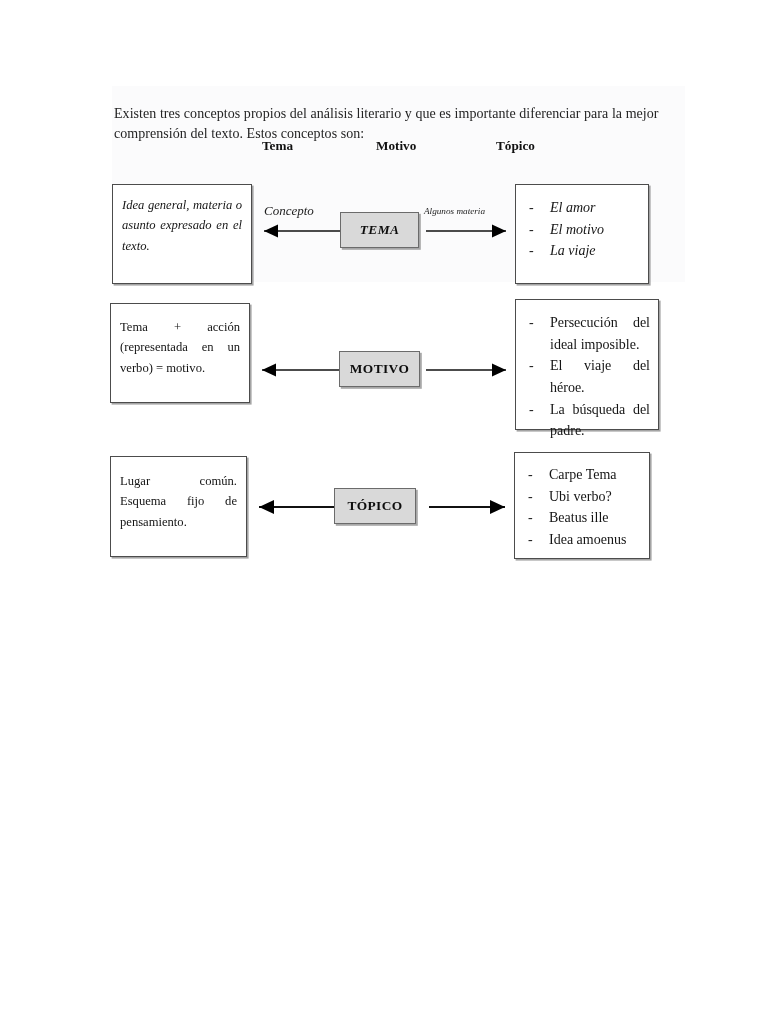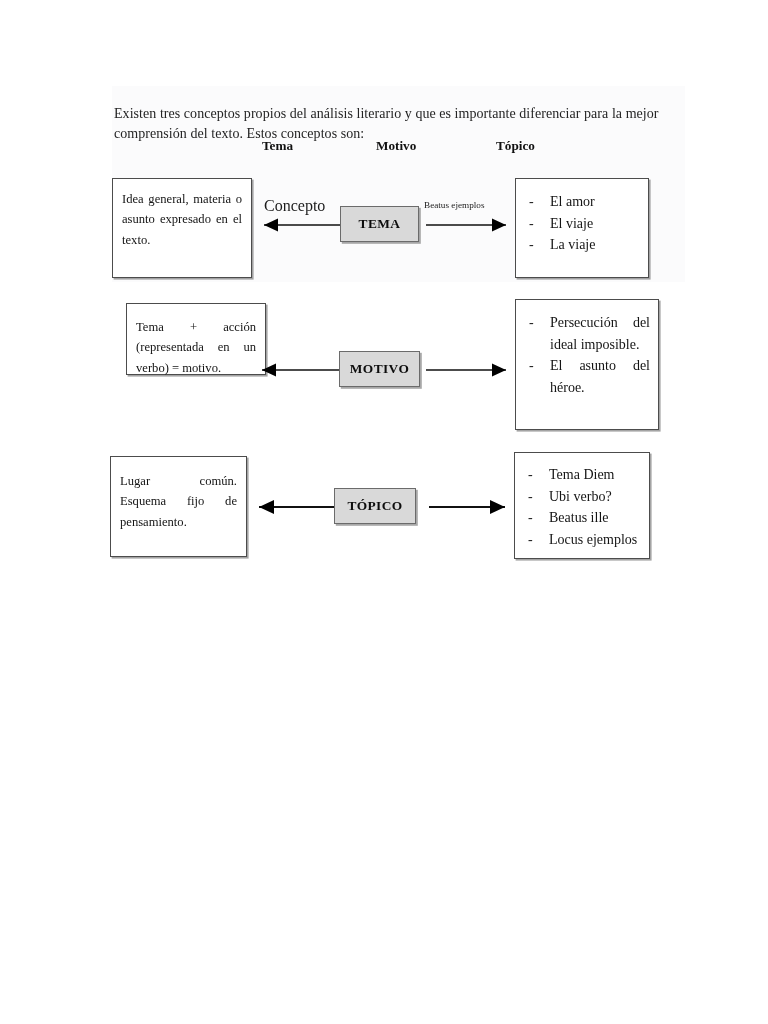--- a/index.html
+++ b/index.html
@@ -67,21 +67,21 @@
   .caption.c1 { left: 148px; }
   .caption.c2 { left: 262px; }
   .caption.c3 { left: 382px; }
 
   
   .row {
     position: absolute;
     left: 0;
     width: 768px;
   }
-  .row.r1 { top: 176px; height: 108px; }
+  .row.r1 { top: 182px; height: 108px; font-style: italic; }
   .row.r2 { top: 299px; height: 137px; }
   .row.r3 { top: 452px; height: 115px; }
 
   
   .box {
     position: absolute;
     box-sizing: border-box;
     background: #ffffff;
     border: 1.1px solid #4c4c4c;
     box-shadow: 1.6px 1.6px 0 rgba(90, 90, 90, 0.55);
@@ -89,21 +89,21 @@
   .box-inner {
     font-size: 12.6px;
     line-height: 1.62;
     color: #141414;
   }
 
   
   .r1 .box.left  { left: 112px; top: 2px;  width: 140px; height: 100px; }
   .r1 .box.right { left: 515px; top: 2px;  width: 134px; height: 100px; }
   
-  .r2 .box.left  { left: 110px; top: 4px;  width: 140px; height: 72px; margin-left: 16px; }
+  .r2 .box.left  { left: 110px; top: 4px;  width: 140px; height: 100px; }
   .r2 .box.right { left: 515px; top: 0px;  width: 144px; height: 131px; }
   
   .r3 .box.left  { left: 110px; top: 4px;  width: 137px; height: 101px; }
   .r3 .box.right { left: 514px; top: 0px;  width: 136px; height: 107px; }
 
   .box.left .box-inner {
     padding: 10px 9px 0 9px;
     text-align: justify;
     text-justify: inter-word;
   }
@@ -166,21 +166,21 @@
 
   
   .edge-label {
     position: absolute;
     white-space: nowrap;
     color: #1d1d1d;
   }
   .edge-label.concepto {
     left: 264px;
     top: 21px;
-    font-size: 16px;
+    font-size: 13px;
   }
   .edge-label.ejemplos {
     left: 424px;
     top: 24px;
     font-size: 9.2px;
   }
 </style>
 </head>
 <body>
 
@@ -196,38 +196,38 @@
     <span class="caption c3">Tópico</span>
   </div>
 
   <div class="row r1">
 
     <div class="box left">
       <div class="box-inner">Idea general, materia o asunto expresado en el texto.</div>
     </div>
 
     <span class="edge-label concepto">Concepto</span>
-    <span class="edge-label ejemplos">Beatus ejemplos</span>
+    <span class="edge-label ejemplos">Algunos materia</span>
 
     <svg class="connector" viewBox="0 0 266 20">
       <line x1="12" y1="10" x2="92" y2="10" stroke="#111" stroke-width="1.5"></line>
       <polygon points="12,10 26,3.5 26,16.5" fill="#000"></polygon>
       <line x1="174" y1="10" x2="254" y2="10" stroke="#111" stroke-width="1.5"></line>
       <polygon points="254,10 240,3.5 240,16.5" fill="#000"></polygon>
     </svg>
 
     <div class="chip">
       <span>TEMA</span>
     </div>
 
     <div class="box right">
       <div class="box-inner">
         <ul class="bullets">
           <li>El amor</li>
-          <li>El viaje</li>
+          <li>El motivo</li>
           <li>La viaje</li>
         </ul>
       </div>
     </div>
   </div>
 
   <div class="row r2">
 
     <div class="box left">
       <div class="box-inner">Tema + acción (representada en un verbo) = motivo.</div>
@@ -241,21 +241,22 @@
     </svg>
 
     <div class="chip">
       <span>MOTIVO</span>
     </div>
 
     <div class="box right">
       <div class="box-inner">
         <ul class="bullets">
           <li>Persecución del ideal imposible.</li>
-          <li>El asunto del héroe.</li>
+          <li>El viaje del héroe.</li>
+          <li>La búsqueda del padre.</li>
         </ul>
       </div>
     </div>
   </div>
 
   <div class="row r3">
 
     <div class="box left">
       <div class="box-inner">Lugar común. Esquema fijo de pensamiento.</div>
     </div>
@@ -268,22 +269,22 @@
       <polygon points="258,10 243,3 243,17" fill="#000"></polygon>
     </svg>
 
     <div class="chip">
       <span>TÓPICO</span>
     </div>
 
     <div class="box right">
       <div class="box-inner">
         <ul class="bullets">
-          <li>Tema Diem</li>
+          <li>Carpe Tema</li>
           <li>Ubi verbo?</li>
           <li>Beatus ille</li>
-          <li>Locus ejemplos</li>
+          <li>Idea amoenus</li>
         </ul>
       </div>
     </div>
   </div>
 
 </div>
 
 </body></html>

